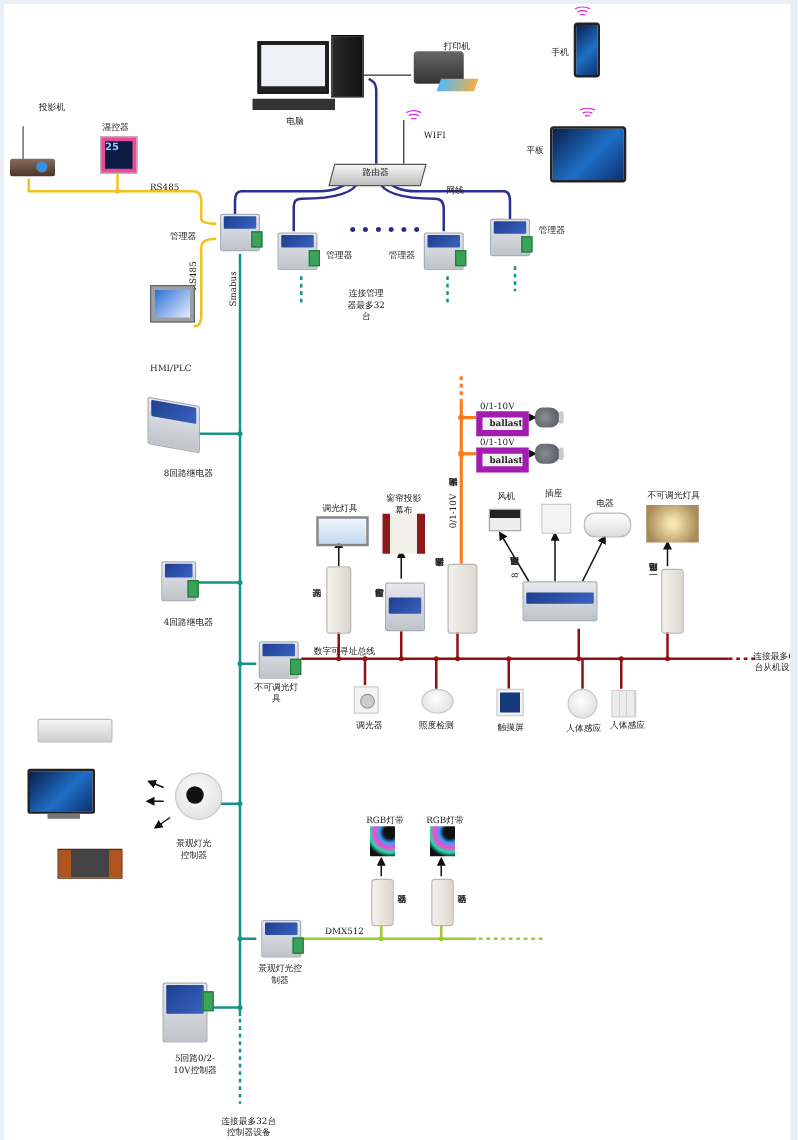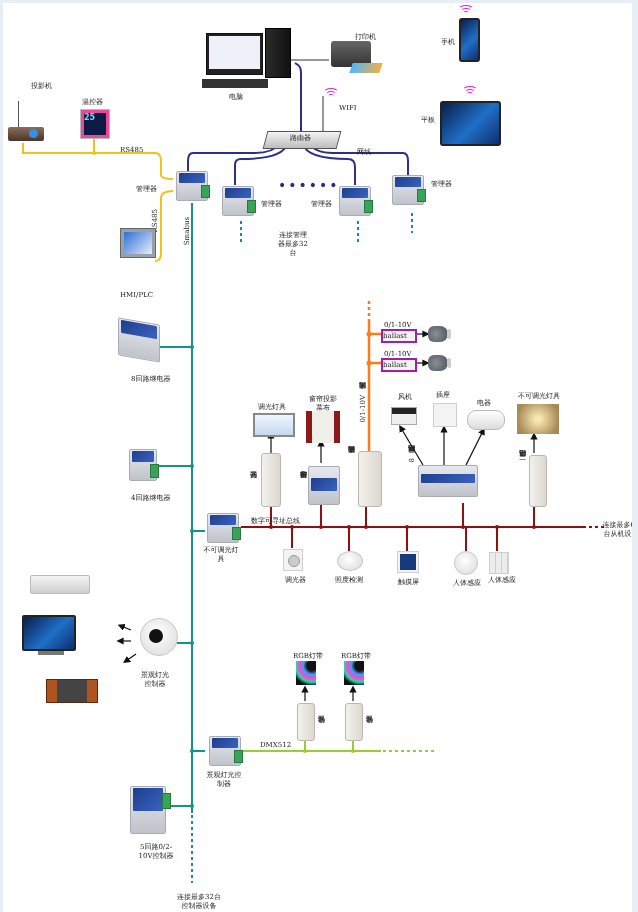--- a/index.html
+++ b/index.html
@@ -9,21 +9,21 @@
   .lbl{position:absolute;font-size:7px;color:#222;white-space:nowrap;line-height:9px;}
   .lbl.c{text-align:center;transform:translateX(-50%);white-space:normal;}
   .vert{position:absolute;font-size:7px;color:#222;writing-mode:vertical-rl;line-height:8px;white-space:nowrap;}
   .vert.rot{transform:rotate(180deg);}
   .dev{position:absolute;}
   
   .din{position:absolute;background:linear-gradient(180deg,#e6e8ec,#bfc3ca);border:1px solid #a8adb5;border-radius:2px;}
   .din .top{position:absolute;left:2px;right:2px;top:1px;height:35%;background:linear-gradient(135deg,#1e3f8f,#3a62c0);border-radius:1px;}
   .din .term{position:absolute;right:-3px;bottom:2px;width:7px;height:40%;background:#3aa35a;border:1px solid #267a40;}
   .driver{position:absolute;background:linear-gradient(90deg,#f3f1ec,#dcd8d0);border:1px solid #bcb8b0;border-radius:3px;}
-  .ballast{position:absolute;background:#f2f2f2;border:2px solid #a21caf;font-size:7px;text-align:left;line-height:10px;color:#222;}
+  .ballast{position:absolute;background:#f2f2f2;border:5px solid #a21caf;font-size:7px;text-align:right;line-height:10px;color:#222;font-weight:bold;}
   .bulb{position:absolute;width:20px;height:16px;border-radius:6px 8px 8px 6px;background:radial-gradient(circle at 40% 50%,#8a8f96,#4c5058);}
   .bulb:before{content:"";position:absolute;right:-3px;top:3px;width:4px;height:10px;background:#c9ccd0;border-radius:2px;}
   .panel{position:absolute;background:#f3f3f3;border:1px solid #cfcfcf;}
   .round{position:absolute;border-radius:50%;background:radial-gradient(circle at 45% 40%,#ffffff,#d8d8d8);border:1px solid #c8c8c8;}
   .screen{position:absolute;background:linear-gradient(135deg,#0a1e4a,#1f6fc7 55%,#0e2f6e);border:2px solid #222;border-radius:2px;}
   .wifi{position:absolute;width:16px;height:10px;}
   .wifi span{position:absolute;left:50%;border:1.5px solid #e020e0;border-bottom:none;border-left-color:transparent;border-right-color:transparent;border-radius:50% 50% 0 0;transform:translateX(-50%);}
   .dots{position:absolute;font-size:14px;color:#2a2a8a;letter-spacing:2px;font-family:"DejaVu Sans",sans-serif;}
 </style>
 </head>

